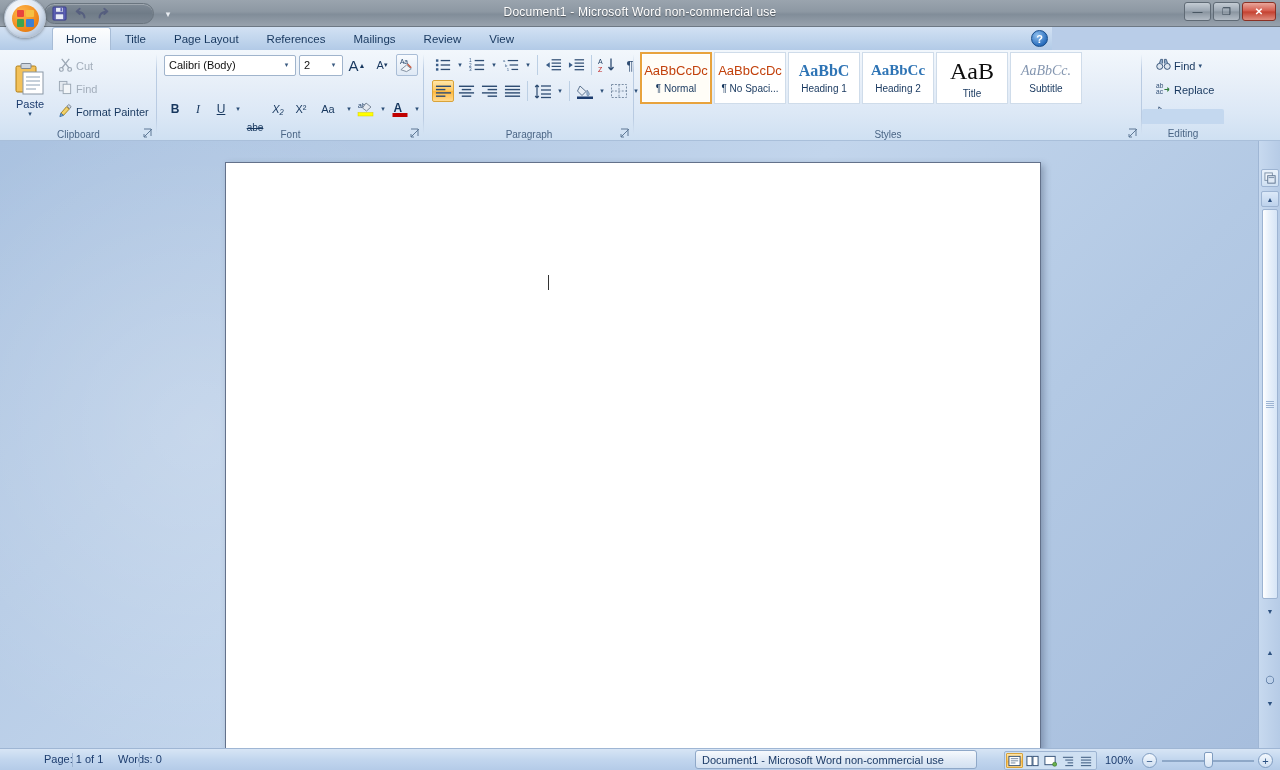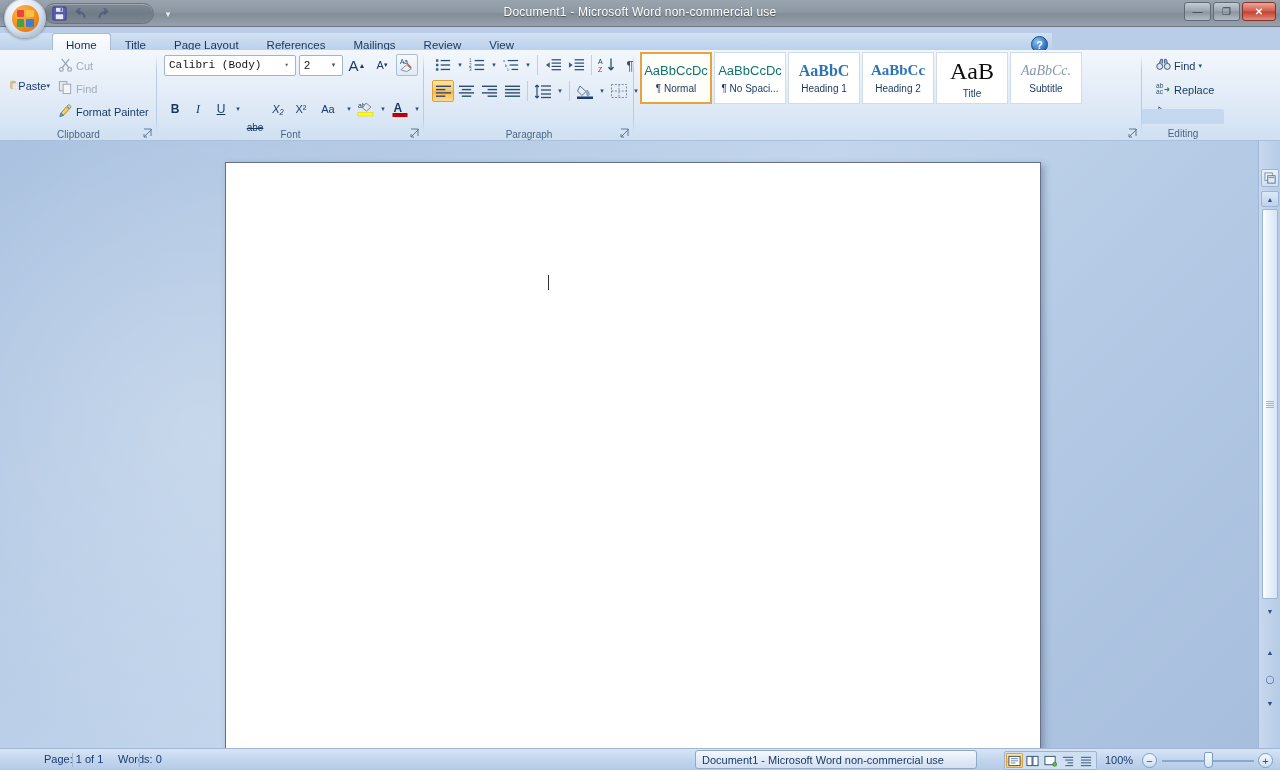--- a/index.html
+++ b/index.html
@@ -57,21 +57,20 @@
   .winbtn{width:27px;height:19px;border:1px solid #5f6a75;border-radius:3px;
     background:linear-gradient(to bottom,#c4ccd4,#9aa5b1 48%,#89949f 52%,#b3bcc6);
     display:flex;align-items:center;justify-content:center;color:#33414f;font-size:10px;}
   .winbtn.close{background:linear-gradient(to bottom,#e8a79c,#d4594a 48%,#c3402f 52%,#e08d7e);
     border-color:#8a3124;color:#fff;width:34px;font-weight:bold;}
 
   
   .tabstrip{
     position:absolute; left:0; top:27px; width:1052px; height:23px;
     background:linear-gradient(to bottom,#d2e1f3,#bfd4ec 60%,#b2cae7);
-    margin-top:6px;
   }
   .tabs{position:absolute;left:52px;top:0;display:flex;height:23px;}
   .tab{
     padding:4px 13px 3px; font-size:11.5px; color:#17375e; cursor:default;
     border:1px solid transparent;border-bottom:none;border-radius:3px 3px 0 0;
     line-height:15px;
   }
   .tab.active{
     background:linear-gradient(to bottom,#fdfefe,#f3f7fc 60%,#eef4fb);
     border-color:#a7bcd6;
@@ -102,21 +101,21 @@
 
   
   .rb{display:flex;align-items:center;gap:3px;border:1px solid transparent;border-radius:2px;
       padding:1px 3px;font-size:11px;color:#17375e;}
   .rb.dis{color:#a3aebb;}
   .icon{display:inline-block;flex:0 0 auto;}
 
   
   #grp-clipboard{left:0;width:157px;}
   .paste-btn{position:absolute;left:9px;top:2px;width:42px;height:66px;
-    display:flex;align-items:center;justify-content:flex-end;
+    display:flex;flex-direction:column;align-items:center;justify-content:flex-end;
     border:1px solid transparent;border-radius:2px;}
   .paste-label{font-size:11px;margin-top:2px;}
   .paste-arrow{font-size:7px;line-height:6px;margin-top:1px;color:#2c4f78;}
   .clip-list{position:absolute;left:54px;top:5px;display:flex;flex-direction:column;gap:2px;}
 
   
   #grp-font{left:157px;width:267px;}
   .font-row1{position:absolute;left:7px;top:4px;display:flex;align-items:center;gap:3px;}
   .font-row2{position:absolute;left:7px;top:30px;display:flex;align-items:center;gap:1px;}
   .combo{height:21px;border:1px solid #a0b4cc;background:#fff;border-radius:2px;
@@ -137,21 +136,21 @@
   .pbtn.sel{background:linear-gradient(to bottom,#ffe6a8,#ffc75e 50%,#ffb93d 52%,#ffd98e);
     border:1px solid #d9a33a;}
   .vsep{width:1px;height:20px;background:#bccfe4;margin:0 3px;}
 
   
   #grp-styles{left:634px;width:508px;}
   .style-gallery{position:absolute;left:6px;top:2px;display:flex;gap:2px;}
   .style-item{width:72px;height:52px;background:#fff;border:1px solid #cfdcea;
     display:flex;flex-direction:column;align-items:center;justify-content:center;overflow:hidden;}
   .style-item.sel{border:2px solid #e8a33d;box-shadow:inset 0 0 0 1px #fff;background:#fffdf7;}
-  .style-preview{font-size:14px;line-height:17px;white-space:nowrap;color:#0f766e;}
+  .style-preview{font-size:14px;line-height:17px;white-space:nowrap;color:#c2410c;}
   .style-name{font-size:10px;color:#17375e;margin-top:4px;white-space:nowrap;}
 
   
   #grp-editing{left:1142px;width:138px;}
   .edit-list{position:absolute;left:10px;top:5px;display:flex;flex-direction:column;gap:3px;}
   .edit-label{position:absolute;bottom:1px;left:0;width:82px;text-align:center;font-size:10px;color:#4a6585;}
   .edit-label-bg{position:absolute;bottom:0;left:0;width:82px;height:15px;background:#c4d8ef;border-radius:2px 2px 0 0;}
 
   
   .docarea{
@@ -345,21 +344,21 @@
             <path d="M1 9 L9 1" stroke="#5e7996"></path>
             <path d="M1 6v3h3" fill="none" stroke="#5e7996"></path>
           </svg>
       </div>
       <div class="group-sep" style="right:0;"></div>
     </div>
 
     <div class="group" id="grp-font">
       <div class="group-body">
         <div class="font-row1">
-          <div class="combo" style="width:132px;font-family:Liberation Mono, monospace;">
+          <div class="combo" style="width:132px;">
             <span class="cval">Calibri (Body)</span>
             <span class="carrow">▾</span>
           </div>
           <div class="combo" style="width:44px;">
             <span class="cval">2</span>
             <span class="carrow">▾</span>
           </div>
           <div class="fbtn" style="font-size:15px;">
             <span>A</span>
               <sup style="font-size:7px;">▲</sup>
@@ -604,20 +603,21 @@
             <div class="style-preview" style="font-size:24px;font-family:'Liberation Serif',serif;color:#0d0d0d;line-height:26px;">AaB</div>
             <div class="style-name">Title</div>
           </div>
           <div class="style-item">
             <div class="style-preview" style="font-size:14px;font-style:italic;color:#8496b0;font-family:'Liberation Serif',serif;">AaBbCc.</div>
             <div class="style-name">Subtitle</div>
           </div>
         </div>
 
       </div>
+      <div class="group-label">Styles</div>
       <div class="dlg-launch">
         <svg width="10" height="10" viewBox="0 0 10 10">
             <path d="M1 1h7v7" fill="none" stroke="#5e7996"></path>
             <path d="M1 9 L9 1" stroke="#5e7996"></path>
             <path d="M1 6v3h3" fill="none" stroke="#5e7996"></path>
           </svg>
       </div>
       <div class="group-sep" style="right:0;"></div>
     </div>
 

